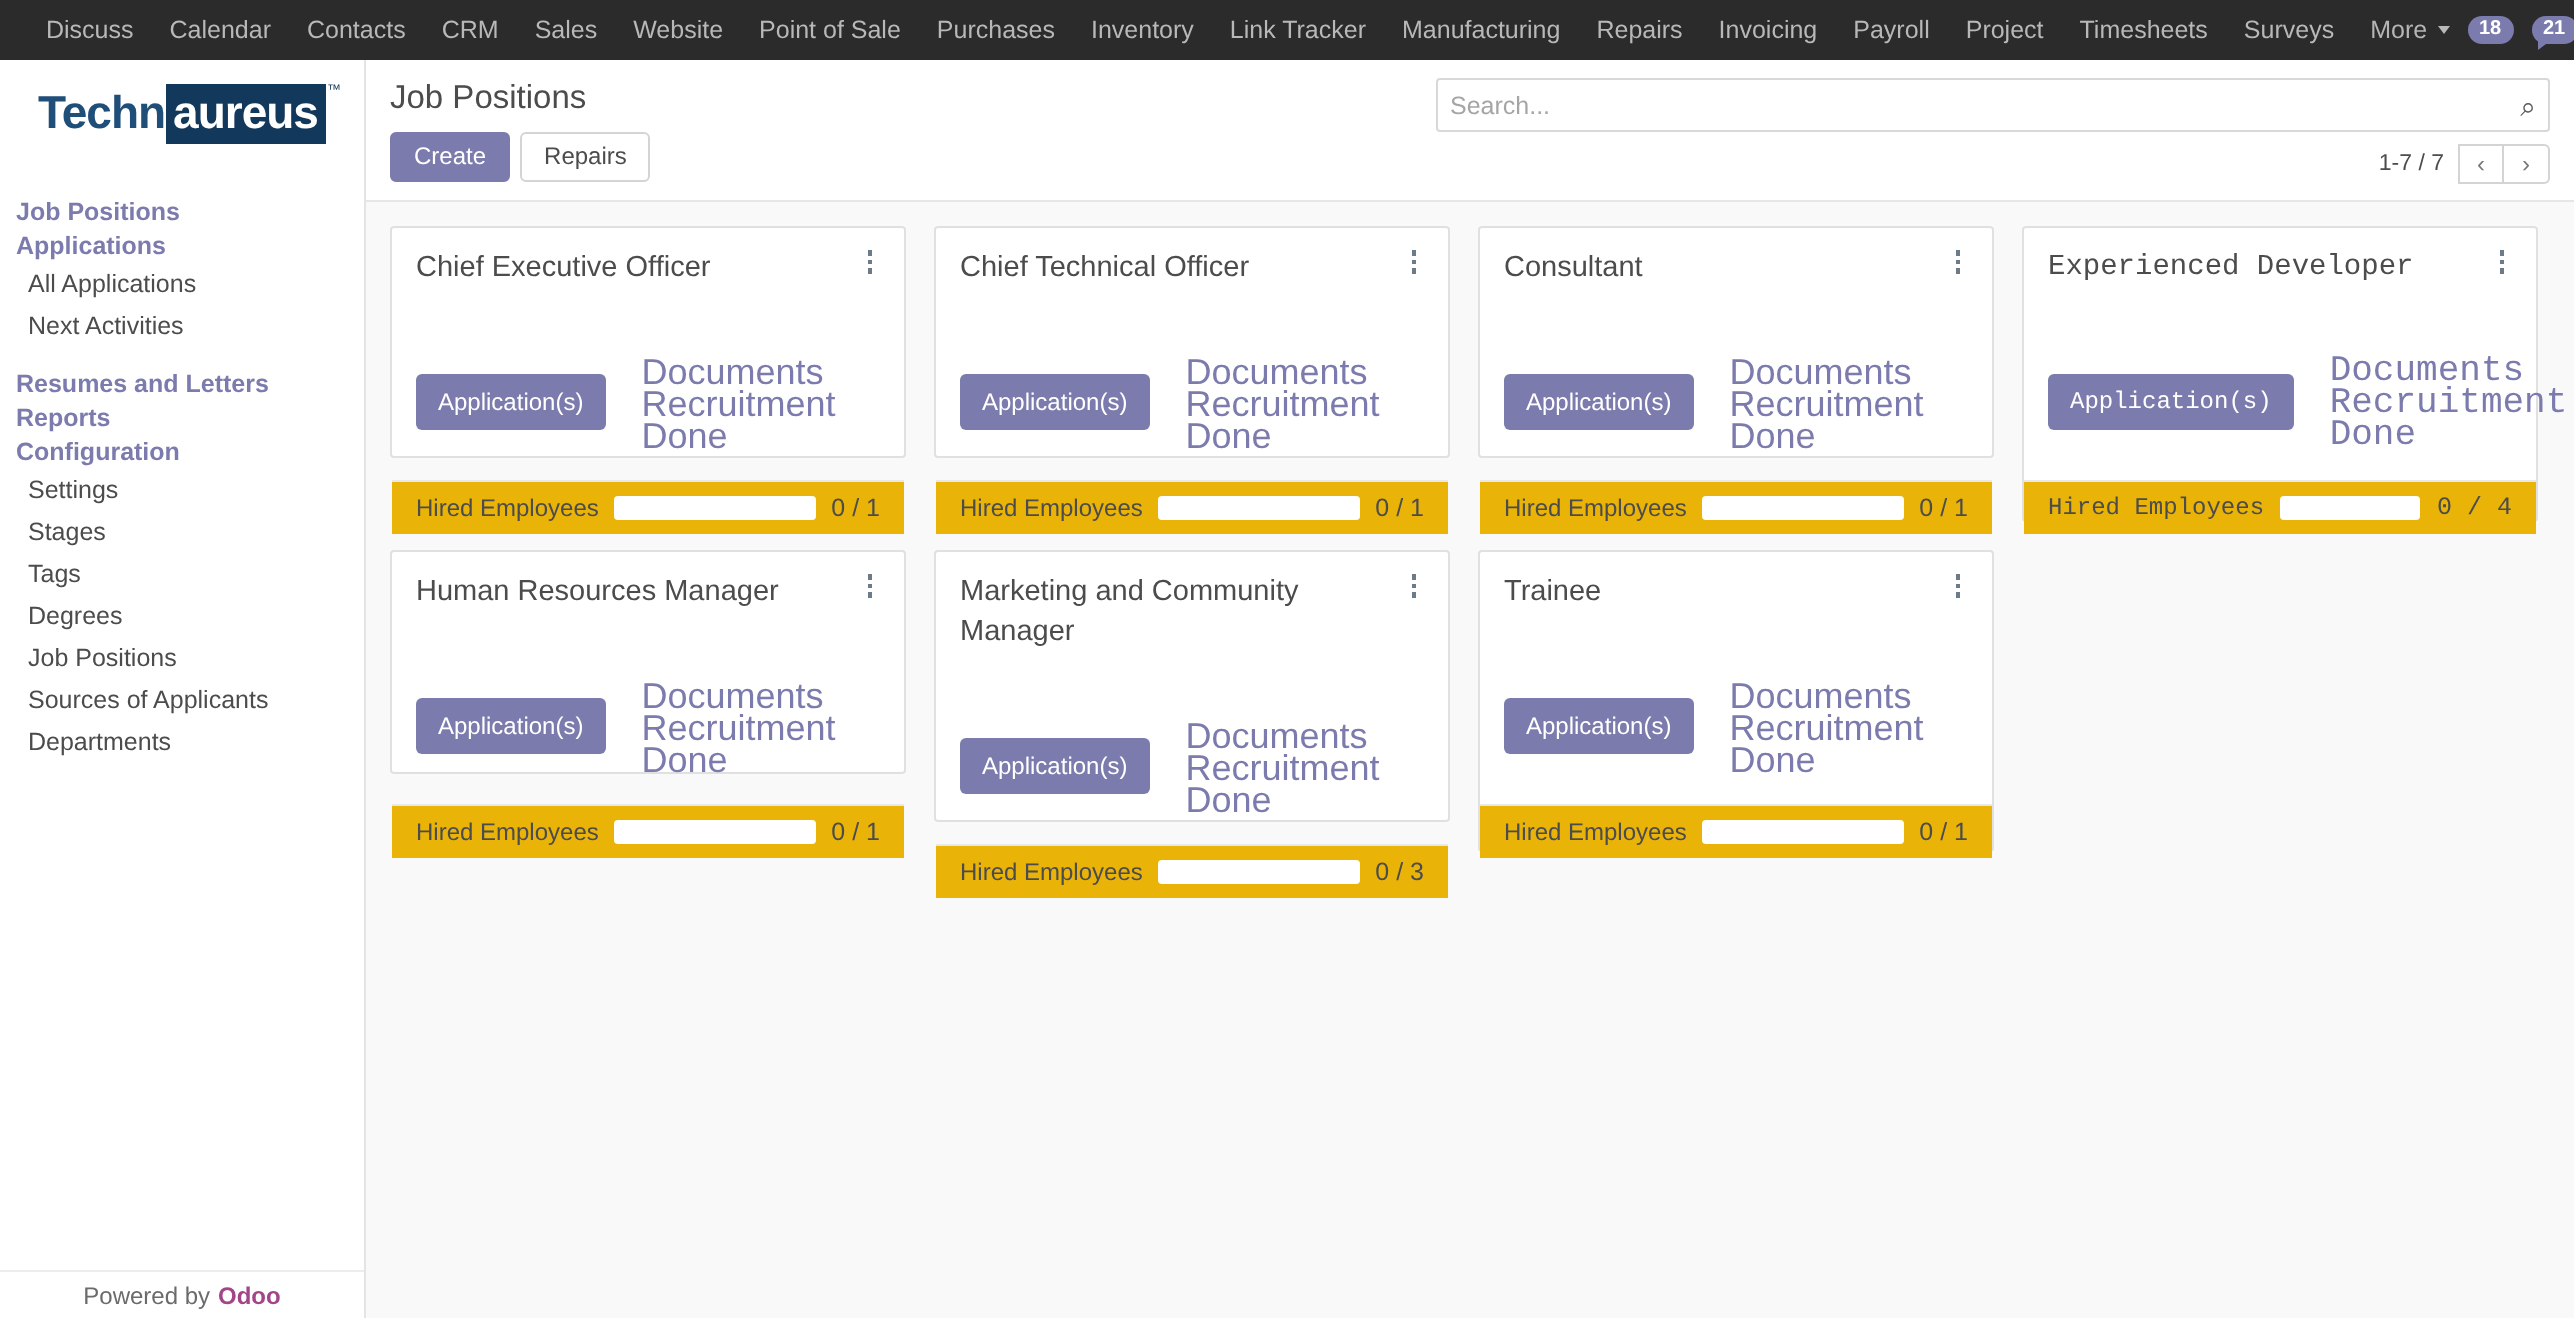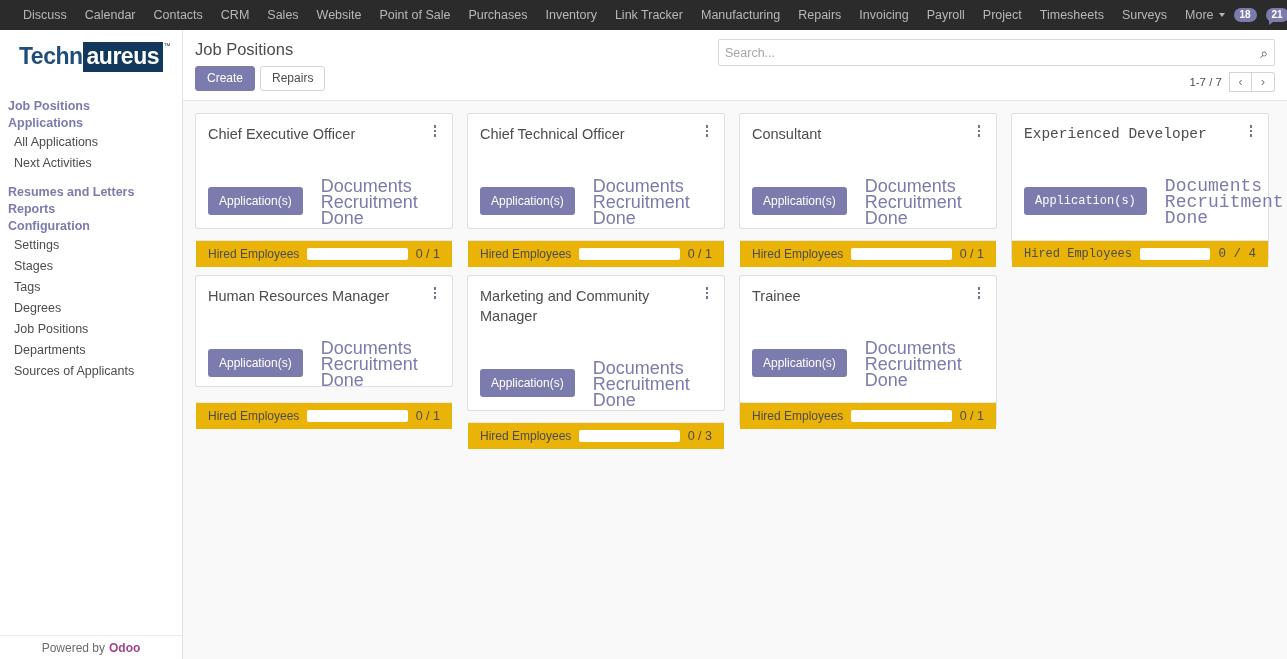--- a/index.html
+++ b/index.html
@@ -366,22 +366,22 @@
         <div class="menu-item">Next Activities</div>
         <div class="menu-gap"></div>
         <div class="menu-section">Resumes and Letters</div>
         <div class="menu-section">Reports</div>
         <div class="menu-section">Configuration</div>
         <div class="menu-item">Settings</div>
         <div class="menu-item">Stages</div>
         <div class="menu-item">Tags</div>
         <div class="menu-item">Degrees</div>
         <div class="menu-item">Job Positions</div>
+        <div class="menu-item">Sources of Applicants</div>
         <div class="menu-item">Departments</div>
-        <div class="menu-item">Sources of Applicants</div>
       </div>
     <div id="powered">
       <span>Powered by</span>
       <span class="odoo">Odoo</span>
     </div>
   </div>
 
   <div id="main">
 
     <div id="control-panel">

